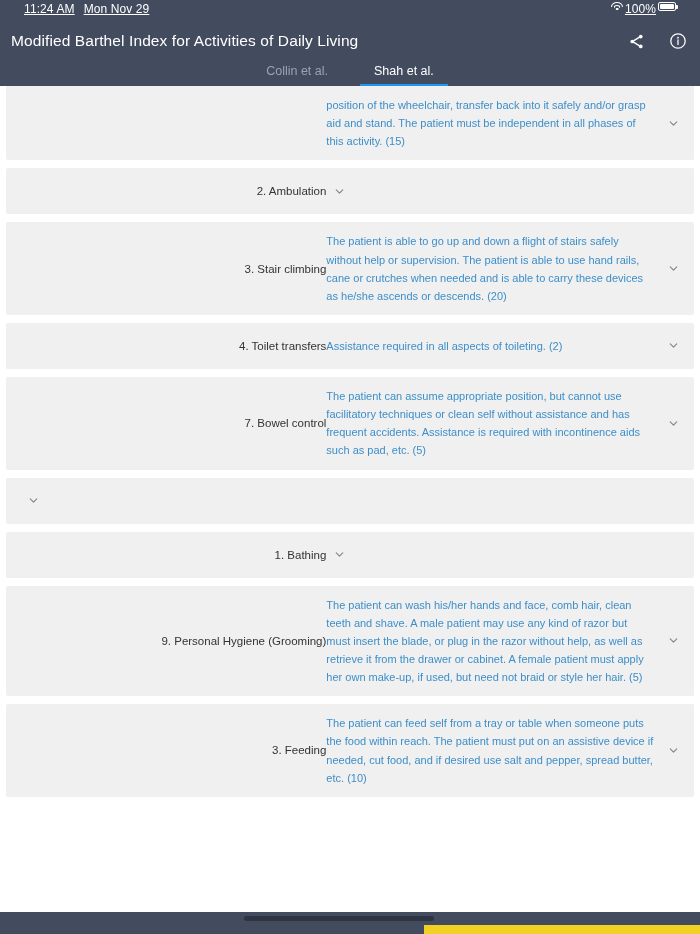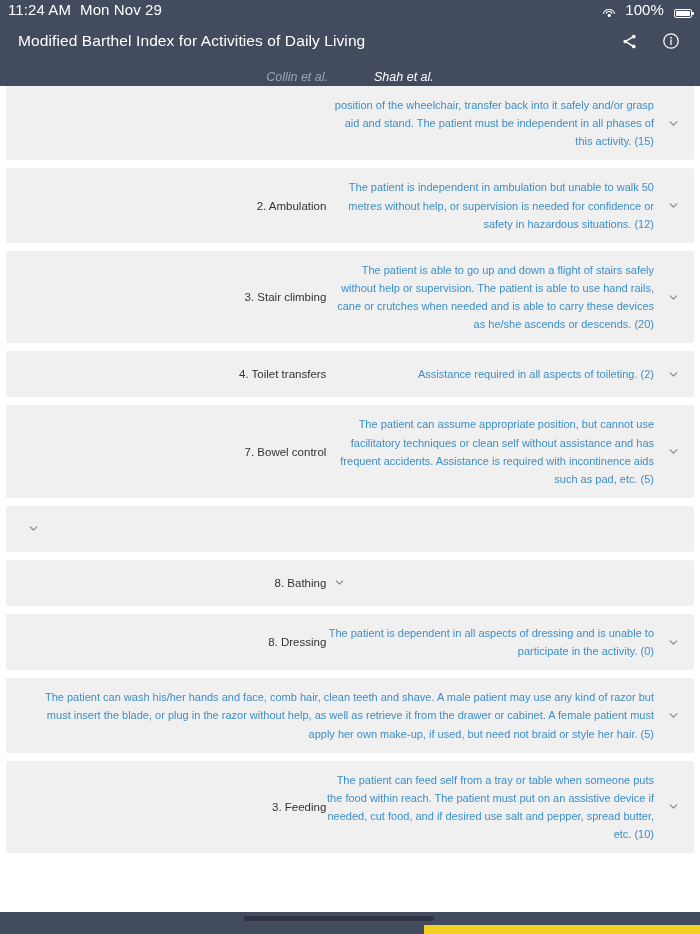--- a/index.html
+++ b/index.html
@@ -8,55 +8,55 @@
     background: #ffffff;
     font-family: "Liberation Sans", sans-serif;
     overflow: hidden;
   }
   .screen { width: 700px; height: 934px; position: relative; background: #fff; }
 
   
   .statusbar {
     height: 18px; background: #434b5e; color: #ffffff;
     display: flex; align-items: center; justify-content: space-between;
-    padding: 0 8px; font-size: 15px; letter-spacing: .1px;
+    padding: 0 24px; font-size: 12px; letter-spacing: .1px; text-decoration: underline;
   }
   .sb-left { display: flex; align-items: center; gap: 9px; }
-  .sb-right { display: flex; align-items: flex-end; gap: 10px; }
+  .sb-right { display: flex; align-items: flex-start; gap: 2px; }
   .wifi-ic { display: inline-block; width: 12px; height: 9px; position: relative; }
   .wifi-ic i { position: absolute; left: 50%; transform: translateX(-50%);
     border: 1.4px solid #fff; border-bottom: none; border-radius: 50% 50% 0 0 / 100% 100% 0 0; }
   .wifi-ic i:nth-child(1) { width: 12px; height: 5px; top: 0; }
   .wifi-ic i:nth-child(2) { width: 7px;  height: 3px; top: 2.6px; }
   .wifi-ic i:nth-child(3) { width: 2.6px; height: 2.6px; top: 5.6px; background: #fff; border: none; border-radius: 50%; }
   .batt { width: 18px; height: 9px; border: 1.2px solid #fff; border-radius: 2px; position: relative; padding: 1px; }
   .batt::after { content: ""; position: absolute; right: -3px; top: 2.4px; width: 1.6px; height: 3.4px; background: #fff; border-radius: 0 1px 1px 0; }
   .batt i { display: block; width: 100%; height: 100%; background: #fff; border-radius: 1px; }
 
   
   .appbar { background: #434b5e; color: #fff; position: relative; }
-  .appbar-top { height: 46px; display: flex; align-items: center; padding: 0 18px; }
+  .appbar-top { height: 46px; display: flex; align-items: center; padding: 0 11px; }
   .app-title { font-size: 15.5px; font-weight: 400; flex: 1; letter-spacing: .1px; }
   .appbar-actions { display: flex; align-items: center; gap: 20px; }
   .ic-btn { width: 22px; height: 22px; display: flex; align-items: center; justify-content: center; cursor: pointer; }
-  .tabs { height: 34px; display: flex; align-items: center; justify-content: center; gap: 18px; font-style: italic; }
+  .tabs { height: 34px; display: flex; align-items: flex-start; justify-content: center; gap: 18px; }
   .tab { font-size: 12.5px; padding: 0 14px 9px; color: #9aa3b4; position: relative; cursor: pointer; }
   .tab.active { color: #ffffff; }
   .tab.active::after { content: ""; position: absolute; left: 0; right: 0; bottom: 0; height: 3px; background: #2196f3; }
 
   
   .content { position: absolute; top: 86px; left: 0; right: 0; bottom: 22px; background: #fff; overflow: hidden; }
   .list { padding: 0 6px; }
   .row {
     background: #f0f0f0; border-radius: 2px; margin-bottom: 8px;
     display: flex; align-items: center; padding: 10px 8px 10px 14px; min-height: 46px;
   }
   .row.partial { margin-bottom: 8px; border-radius: 0 0 2px 2px; }
   .row-label { flex: 0 0 46%; font-size: 11.5px; color: #333; line-height: 1.4; text-align: right; }
-  .row-value { flex: 1; font-size: 11px; color: #3d8ec9; text-align: right; line-height: 1.65; padding-right: 6px; }
+  .row-value { flex: 1; font-size: 11px; color: #3d8ec9; text-align: left; line-height: 1.65; padding-right: 6px; }
   .chev { flex: 0 0 26px; display: flex; align-items: center; justify-content: center; cursor: pointer; }
   .chev svg { display: block; }
 
   
   .navbar { position: absolute; left: 0; right: 0; bottom: 0; height: 22px; background: #434b5e; }
   .navbar .pill { position: absolute; left: 244px; top: 4px; width: 190px; height: 5px; background: #2e3442; border-radius: 3px; }
   .navbar .yellow { position: absolute; left: 424px; top: 13px; right: 0; height: 9px; background: #f2d024; }
 </style>
 </head>
 <body>
@@ -117,21 +117,20 @@
         <div class="row-value">position of the wheelchair, transfer back into it safely and/or grasp aid and stand. The patient must be independent in all phases of this activity. (15)</div>
         <div class="chev">
           <svg width="13" height="13" viewBox="0 0 24 24" fill="none" stroke="#888888" stroke-width="2.2" stroke-linecap="round" stroke-linejoin="round">
               <polyline points="6 9 12 15 18 9"></polyline>
             </svg>
         </div>
       </div>
 
       <div class="row">
         <div class="row-label">2. Ambulation</div>
-        <div class="row-value">The patient is independent in ambulation but unable to walk 50 metres without help, or supervision is needed for confidence or safety in hazardous situations. (12)</div>
         <div class="chev">
           <svg width="13" height="13" viewBox="0 0 24 24" fill="none" stroke="#888888" stroke-width="2.2" stroke-linecap="round" stroke-linejoin="round">
               <polyline points="6 9 12 15 18 9"></polyline>
             </svg>
         </div>
       </div>
 
       <div class="row">
         <div class="row-label">3. Stair climbing</div>
         <div class="row-value">The patient is able to go up and down a flight of stairs safely without help or supervision. The patient is able to use hand rails, cane or crutches when needed and is able to carry these devices as he/she ascends or descends. (20)</div>
@@ -164,39 +163,31 @@
 
       <div class="row">
         <div class="chev">
           <svg width="13" height="13" viewBox="0 0 24 24" fill="none" stroke="#888888" stroke-width="2.2" stroke-linecap="round" stroke-linejoin="round">
               <polyline points="6 9 12 15 18 9"></polyline>
             </svg>
         </div>
       </div>
 
       <div class="row">
-        <div class="row-label">8. Bathing</div>
-        <div class="chev">
-          <svg width="13" height="13" viewBox="0 0 24 24" fill="none" stroke="#888888" stroke-width="2.2" stroke-linecap="round" stroke-linejoin="round">
-              <polyline points="6 9 12 15 18 9"></polyline>
-            </svg>
-        </div>
-      </div>
-
-      <div class="row">
-        <div class="row-label">8. Dressing</div>
-        <div class="row-value">The patient is dependent in all aspects of dressing and is unable to participate in the activity. (0)</div>
-        <div class="chev">
-          <svg width="13" height="13" viewBox="0 0 24 24" fill="none" stroke="#888888" stroke-width="2.2" stroke-linecap="round" stroke-linejoin="round">
-              <polyline points="6 9 12 15 18 9"></polyline>
-            </svg>
-        </div>
-      </div>
-
-      <div class="row">
+        <div class="row-label">1. Bathing</div>
+        <div class="chev">
+          <svg width="13" height="13" viewBox="0 0 24 24" fill="none" stroke="#888888" stroke-width="2.2" stroke-linecap="round" stroke-linejoin="round">
+              <polyline points="6 9 12 15 18 9"></polyline>
+            </svg>
+        </div>
+      </div>
+
+
+      <div class="row">
+        <div class="row-label">9. Personal Hygiene (Grooming)</div>
         <div class="row-value">The patient can wash his/her hands and face, comb hair, clean teeth and shave. A male patient may use any kind of razor but must insert the blade, or plug in the razor without help, as well as retrieve it from the drawer or cabinet. A female patient must apply her own make-up, if used, but need not braid or style her hair. (5)</div>
         <div class="chev">
           <svg width="13" height="13" viewBox="0 0 24 24" fill="none" stroke="#888888" stroke-width="2.2" stroke-linecap="round" stroke-linejoin="round">
               <polyline points="6 9 12 15 18 9"></polyline>
             </svg>
         </div>
       </div>
 
       <div class="row">
         <div class="row-label">3. Feeding</div>

